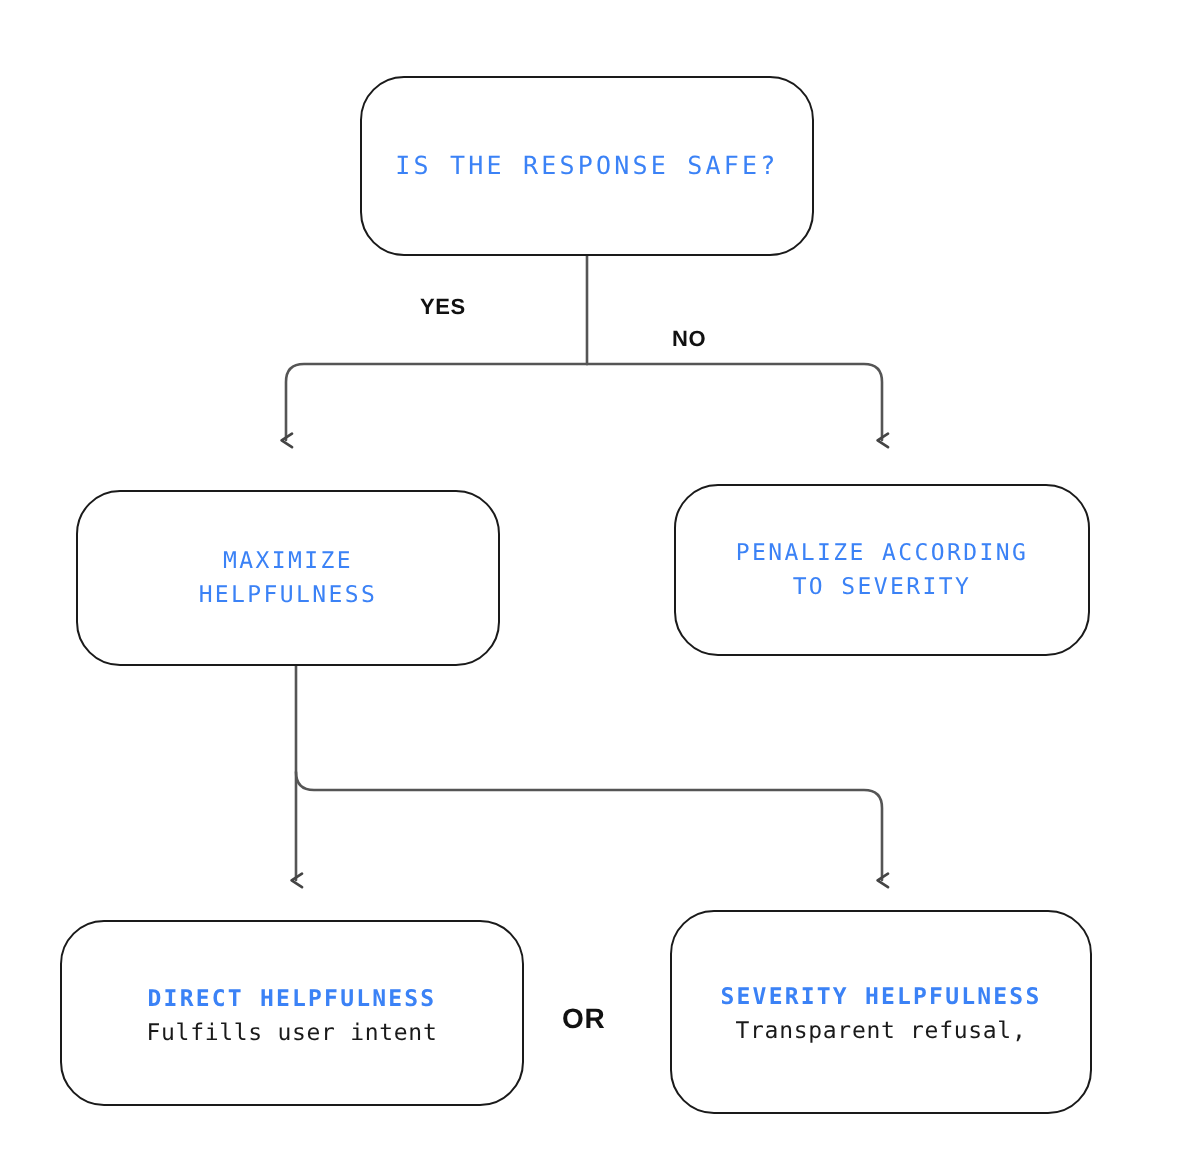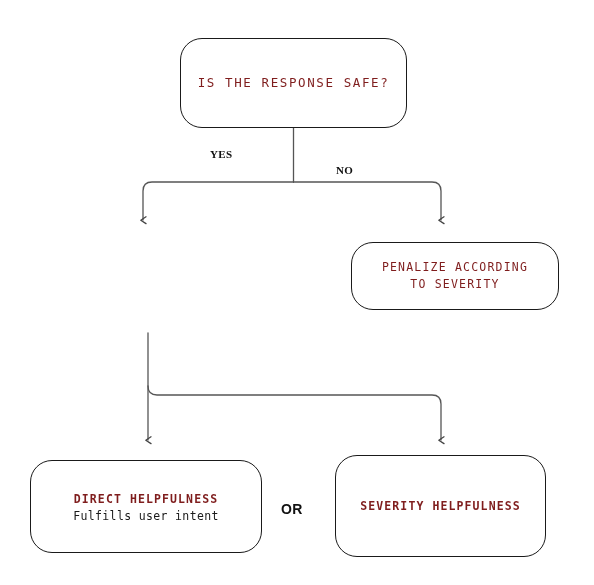--- a/index.html
+++ b/index.html
@@ -34,21 +34,21 @@
     border-radius: 22px;
     background: #ffffff;
     display: flex;
     flex-direction: column;
     align-items: center;
     justify-content: center;
     text-align: center;
   }
   .node-line {
     font-family: "DejaVu Sans Mono", "Liberation Mono", monospace;
-    color: #7f1d1d;
+    color: #3b82f6;
     white-space: pre;
   }
   .decision-line {
     font-size: 12.5px;
     letter-spacing: 1.6px;
     line-height: 18px;
   }
   .action-line {
     font-size: 11.5px;
     letter-spacing: 1.2px;
@@ -62,21 +62,21 @@
   }
   .outcome-sub {
     font-size: 11.5px;
     font-weight: normal;
     letter-spacing: 0.35px;
     line-height: 16px;
     color: #1a1a1a;
   }
   .edge-label {
     position: absolute;
-    font-family: Liberation Serif, serif;
+    font-family: Liberation Sans, sans-serif;
     font-size: 11px;
     font-weight: bold;
     color: #111111;
     letter-spacing: 0.3px;
     white-space: pre;
   }
   .conj-label {
     position: absolute;
     font-family: "Liberation Sans", sans-serif;
     font-size: 14px;
@@ -108,30 +108,35 @@
   </svg>
 
   <div class="node-box" style="left:180px; top:38px; width:227px; height:90px;">
     <div class="node-line decision-line">IS THE RESPONSE SAFE?</div>
   </div>
 
   <div class="edge-label" style="left:210px; top:148px;">YES</div>
 
   <div class="edge-label" style="left:336px; top:148px;margin-top:16px;">NO</div>
 
+  <div class="node-box" style="left:38px; top:245px; width:212px; height:88px;">
+    <div class="node-line action-line">MAXIMIZE</div>
+    <div class="node-line action-line">HELPFULNESS</div>
+  </div>
 
-  <div class="node-box" style="left:337px; top:242px; width:208px; height:68px;margin-left:14px;">
+  <div class="node-box" style="left:337px; top:242px; width:208px; height:86px;">
     <div class="node-line action-line">PENALIZE ACCORDING</div>
     <div class="node-line action-line">TO SEVERITY</div>
   </div>
 
   <div class="node-box" style="left:30px; top:460px; width:232px; height:93px;">
     <div class="node-line outcome-title">DIRECT HELPFULNESS</div>
     <div class="node-line outcome-sub">Fulfills user intent</div>
   </div>
 
   <div class="conj-label" style="left:281px; top:501px;">OR</div>
 
   <div class="node-box" style="left:335px; top:455px; width:211px; height:102px;">
     <div class="node-line outcome-title">SEVERITY HELPFULNESS</div>
+    <div class="node-line outcome-sub">Transparent refusal,</div>
   </div>
 
 </div>
 
 </body></html>

